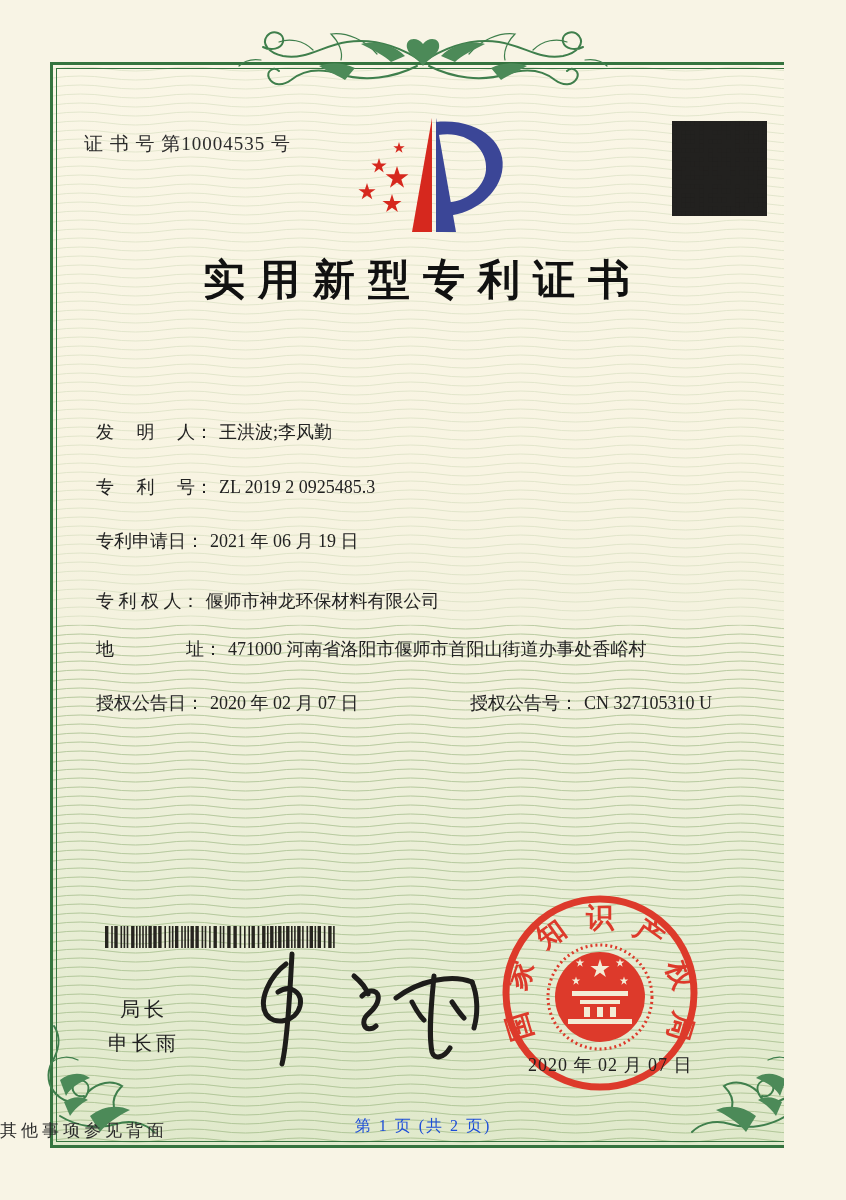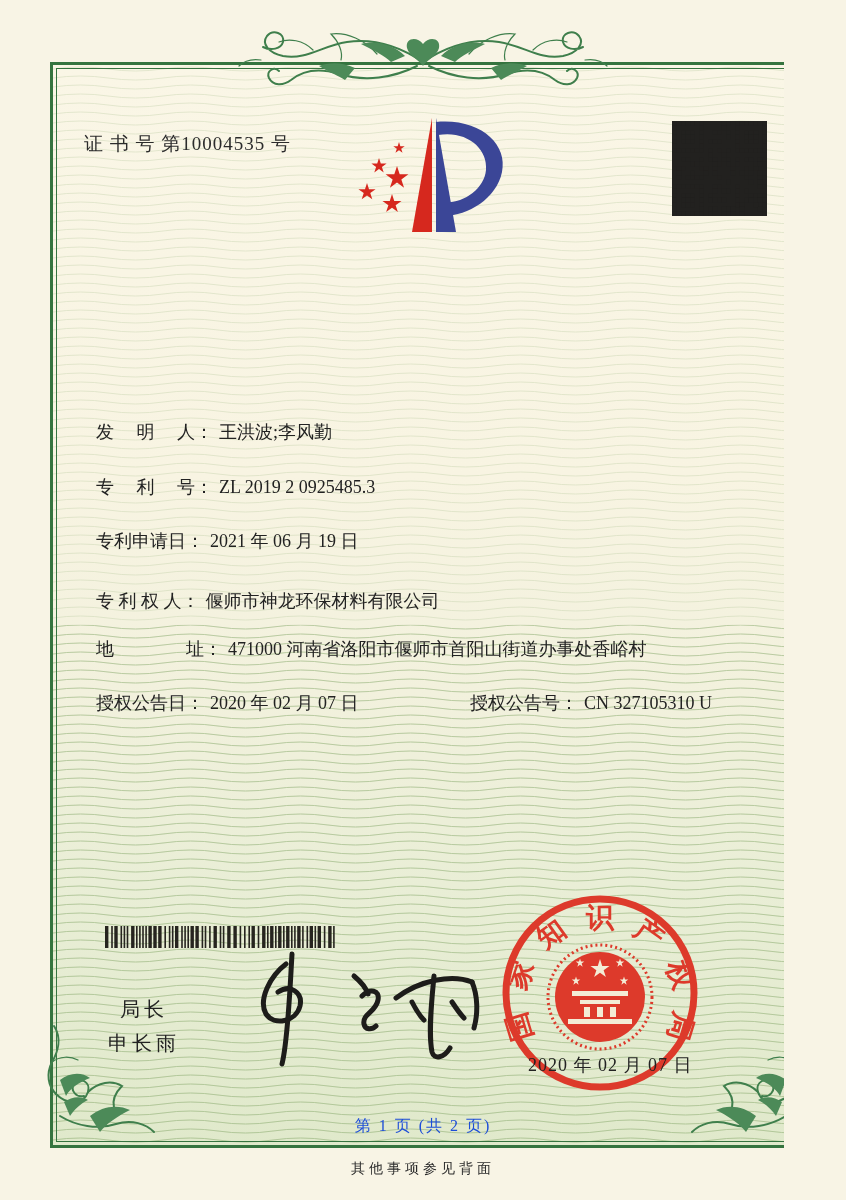--- a/index.html
+++ b/index.html
@@ -52,22 +52,22 @@
 
   .seal { position:absolute; left:500px; top:893px; z-index:5; }
   .seal-ring { fill:none; stroke:#dd3a2b; stroke-width:7; }
   .seal-char { fill:#dd3a2b; font-size:28px; font-weight:700; text-anchor:middle; }
   .emblem-red { fill:#dd3a2b; }
   .emblem-light { fill:#f3ecd6; }
   .seal-date { position:absolute; left:528px; top:1053px; font-size:18px; color:#222; z-index:6; letter-spacing:1px; }
 
   .page-num { position:absolute; left:0; top:1116px; width:846px; text-align:center;
               font-size:16px; color:#1d4ed8; z-index:4; letter-spacing:2px; }
-  .back-note { position:absolute; left:0; top:1160px; width:846px; text-align:center;
-               font-size:14px; color:#2b2b2b; z-index:4; letter-spacing:4px; }
+  .back-note { position:absolute; left:0; top:1119px; width:846px; 
+               font-size:17px; color:#2b2b2b; z-index:4; letter-spacing:4px; }
 </style>
 </head>
 <body>
 
 <div class="page">
 
   <div class="frame">
     <div class="interior">
       <svg class="waves" width="737" height="1080">
         <defs>
@@ -338,20 +338,21 @@
         <rect x="85.95" y="85.95" width="4.58" height="4.58"></rect>
         <rect x="36.19" y="90.48" width="4.58" height="4.58"></rect>
         <rect x="49.76" y="90.48" width="4.58" height="4.58"></rect>
         <rect x="54.29" y="90.48" width="4.58" height="4.58"></rect>
         <rect x="58.81" y="90.48" width="4.58" height="4.58"></rect>
         <rect x="67.86" y="90.48" width="4.58" height="4.58"></rect>
         <rect x="90.48" y="90.48" width="4.58" height="4.58"></rect>
       </g>
   </svg>
 
+  <div class="title">实用新型专利证书</div>
 
   <div class="field" style="top:420px">
     <span class="flabel">发　 明　 人</span><span class="fcolon">：</span><span class="fvalue">王洪波;李风勤</span>
   </div>
   <div class="field" style="top:475px">
     <span class="flabel">专　 利　 号</span><span class="fcolon">：</span><span class="fvalue">ZL 2019 2 0925485.3</span>
   </div>
   <div class="field" style="top:529px">
     <span class="flabel">专利申请日</span><span class="fcolon">：</span><span class="fvalue">2021 年 06 月 19 日</span>
   </div>

